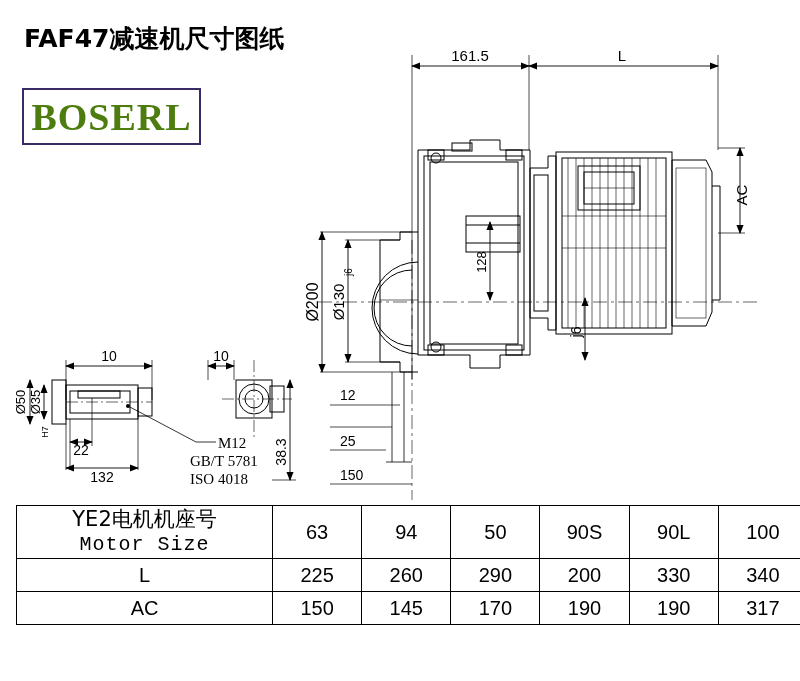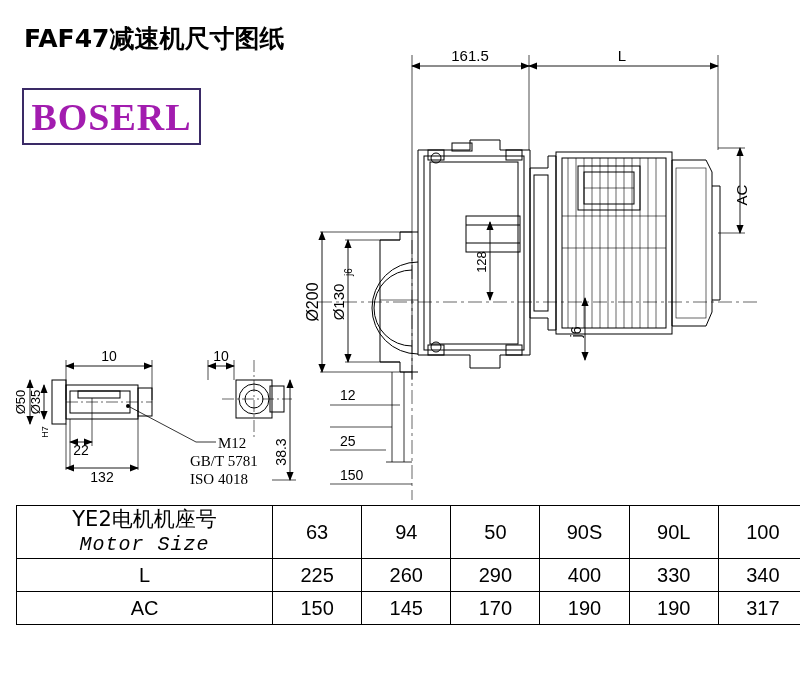--- a/index.html
+++ b/index.html
@@ -20,42 +20,42 @@
 
   
   .logo-box{
     position:absolute;left:22px;top:88px;width:175px;height:53px;
     border:2px solid #3a2a66;background:#fff;
   }
   .logo-text{
     position:absolute;left:0;top:0;width:175px;height:53px;
     display:flex;align-items:center;justify-content:center;
     font-family:"Liberation Serif", serif;
-    font-size:38px;font-weight:bold;color:#a21caf;
+    font-size:38px;font-weight:bold;color:#4d7c0f;
     letter-spacing:1px;
   }
 
   
   .drawing{position:absolute;left:0;top:0;width:800px;height:510px;}
 
   
   table.dim{
     position:absolute;left:16px;top:505px;width:792px;
     border-collapse:collapse;
     font-size:19px;
     font-family:"Liberation Sans", sans-serif;
   }
   table.dim td{
     border:1px solid #000;text-align:center;vertical-align:middle;
     height:32px;padding:0;
   }
   table.dim td.head{width:258px;}
   table.dim td.val{width:89px;}
   .hdr-cn{font-family:"DejaVu Sans", sans-serif;font-size:21px;line-height:26px;}
-  .hdr-en{font-family:"Liberation Mono", monospace;font-size:20px;line-height:26px;letter-spacing:1px;font-style:italic;}
+  .hdr-en{font-family:"Liberation Mono", monospace;font-size:20px;line-height:26px;letter-spacing:1px;}
   .rowlab{font-size:20px;}
   .cellnum{font-size:20px;margin-left:24px;}
 </style>
 </head>
 <body>
 
 <div class="page">
 
   <div class="title">FAF47减速机尺寸图纸</div>
 
@@ -255,21 +255,21 @@
         <td class="val cellnum">50</td>
         <td class="val cellnum">90S</td>
         <td class="val cellnum">90L</td>
         <td class="val cellnum">100</td>
       </tr>
       <tr>
         <td class="head rowlab">L</td>
         <td class="val cellnum">225</td>
         <td class="val cellnum">260</td>
         <td class="val cellnum">290</td>
-        <td class="val cellnum">400</td>
+        <td class="val cellnum">200</td>
         <td class="val cellnum">330</td>
         <td class="val cellnum">340</td>
       </tr>
       <tr>
         <td class="head rowlab">AC</td>
         <td class="val cellnum">150</td>
         <td class="val cellnum">145</td>
         <td class="val cellnum">170</td>
         <td class="val cellnum">190</td>
         <td class="val cellnum">190</td>

